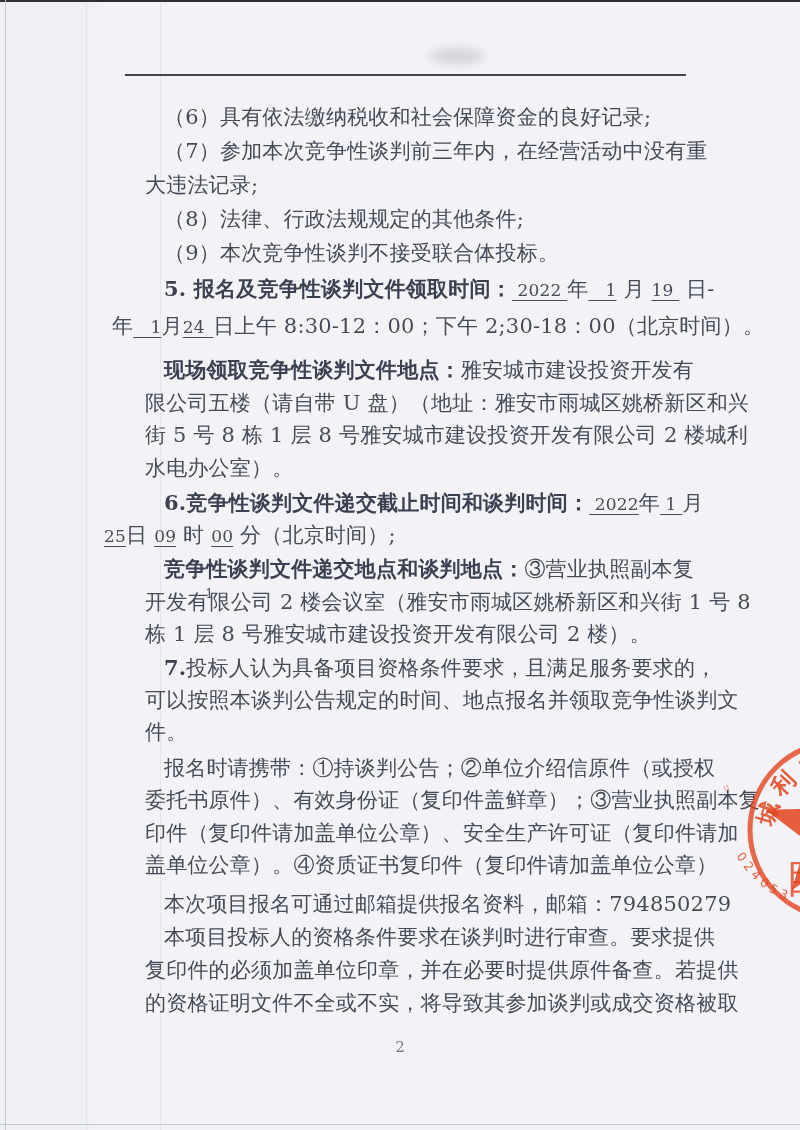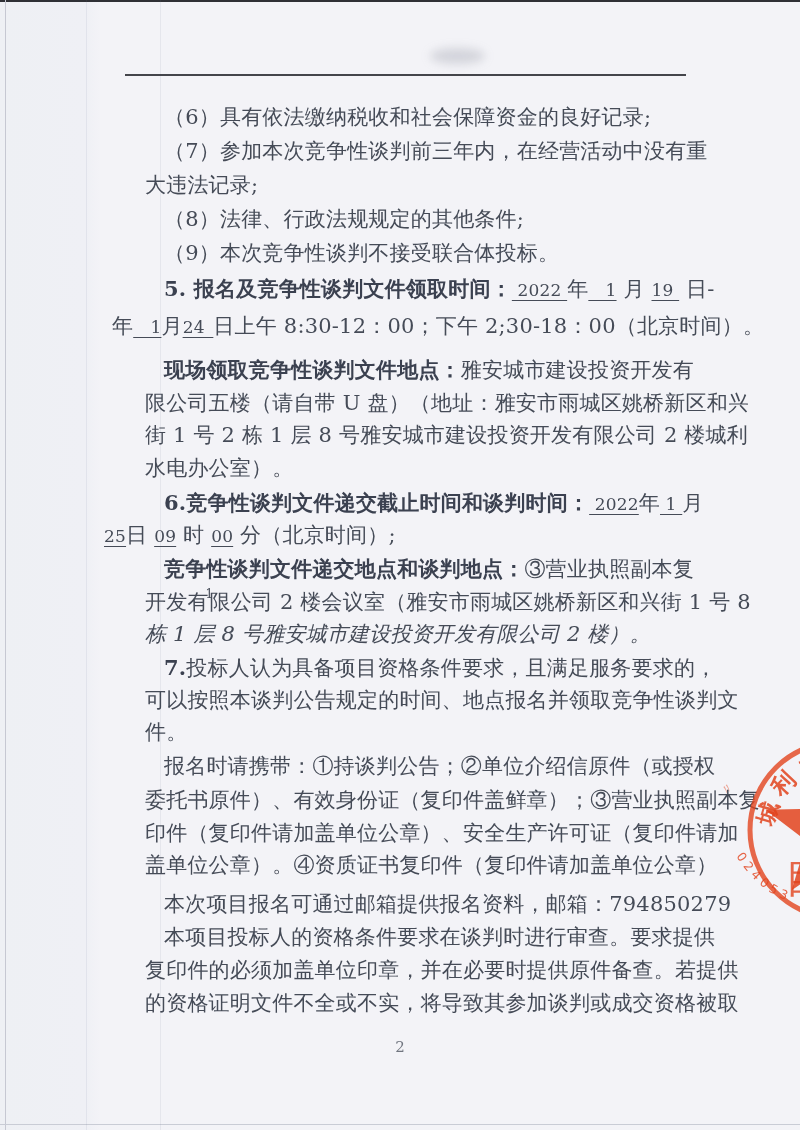--- a/index.html
+++ b/index.html
@@ -52,31 +52,31 @@
   <div class="doc" id="doc">
       <div class="tl first" style="top: 103px;"><span>（6）具有依法缴纳税收和社会保障资金的良好记录;</span></div>
       <div class="tl first" style="top: 137px;"><span>（7）参加本次竞争性谈判前三年内，在经营活动中没有重</span></div>
       <div class="tl body" style="top: 171px;"><span>大违法记录;</span></div>
       <div class="tl first" style="top: 205px;"><span>（8）法律、行政法规规定的其他条件;</span></div>
       <div class="tl first" style="top: 239px;"><span>（9）本次竞争性谈判不接受联合体投标。</span></div>
       <div class="tl first" style="top: 275px;"><span class="b">5. 报名及竞争性谈判文件领取时间：</span><span class="u sm"> 2022 </span><span>年</span><span class="u sm">　1</span><span> 月 </span><span class="u sm">19 </span><span> 日-</span></div>
       <div class="tl hang" style="top: 312px;"><span>年</span><span class="u sm">　1</span><span>月</span><span class="u sm">24 </span><span>日上午 8:30-12：00；下午 2;30-18：00（北京时间）。</span></div>
       <div class="tl first" style="top: 356px;"><span class="b">现场领取竞争性谈判文件地点：</span><span>雅安城市建设投资开发有</span></div>
       <div class="tl body" style="top: 389px;"><span>限公司五楼（请自带 U 盘）（地址：雅安市雨城区姚桥新区和兴</span></div>
-      <div class="tl body" style="top: 421px;"><span>街 1 号 2 栋 1 层 8 号雅安城市建设投资开发有限公司 2 楼城利</span></div>
+      <div class="tl body" style="top: 421px;"><span>街 5 号 8 栋 1 层 8 号雅安城市建设投资开发有限公司 2 楼城利</span></div>
       <div class="tl body" style="top: 454px;"><span>水电办公室）。</span></div>
       <div class="tl first" style="top: 489px;"><span class="b">6.竞争性谈判文件递交截止时间和谈判时间：</span><span class="u sm"> 2022</span><span>年</span><span class="u sm"> 1 </span><span>月</span></div>
       <div class="tl hang0" style="top: 521px;"><span class="u sm">25</span><span>日 </span><span class="u sm">09</span><span> 时 </span><span class="u sm">00</span><span> 分（北京时间）;</span></div>
       <div class="tl first" style="top: 555px;"><span class="b">竞争性谈判文件递交地点和谈判地点：</span><span>③营业执照副本复</span></div>
       <div class="tl body" style="top: 588px;"><span>开发有</span><span class="sup">1</span><span>限公司 2 楼会议室（雅安市雨城区姚桥新区和兴街 1 号 8</span></div>
-      <div class="tl body" style="top: 620px; font-style: italic;"><span>栋 1 层 8 号雅安城市建设投资开发有限公司 2 楼）。</span></div>
+      <div class="tl body" style="top: 620px;"><span>栋 1 层 8 号雅安城市建设投资开发有限公司 2 楼）。</span></div>
       <div class="tl first" style="top: 654px;"><span class="b">7.</span><span>投标人认为具备项目资格条件要求，且满足服务要求的，</span></div>
       <div class="tl body" style="top: 686px;"><span>可以按照本谈判公告规定的时间、地点报名并领取竞争性谈判文</span></div>
       <div class="tl body" style="top: 718px;"><span>件。</span></div>
-      <div class="tl first" style="top: 754px; font-family: Liberation Mono, monospace;"><span>报名时请携带：①持谈判公告；②单位介绍信原件（或授权</span></div>
+      <div class="tl first" style="top: 754px;"><span>报名时请携带：①持谈判公告；②单位介绍信原件（或授权</span></div>
       <div class="tl body" style="top: 786px;"><span>委托书原件）、有效身份证（复印件盖鲜章）；③营业执照副本复</span></div>
       <div class="tl body" style="top: 819px;"><span>印件（复印件请加盖单位公章）、安全生产许可证（复印件请加</span></div>
       <div class="tl body" style="top: 851px;"><span>盖单位公章）。④资质证书复印件（复印件请加盖单位公章）</span></div>
       <div class="tl first" style="top: 890px;"><span>本次项目报名可通过邮箱提供报名资料，邮箱：794850279</span></div>
       <div class="tl first" style="top: 923px;"><span>本项目投标人的资格条件要求在谈判时进行审查。要求提供</span></div>
       <div class="tl body" style="top: 956px;"><span>复印件的必须加盖单位印章，并在必要时提供原件备查。若提供</span></div>
       <div class="tl body" style="top: 989px;"><span>的资格证明文件不全或不实，将导致其参加谈判或成交资格被取</span></div>
     </div>
 
   <div class="pagenum">2</div>

